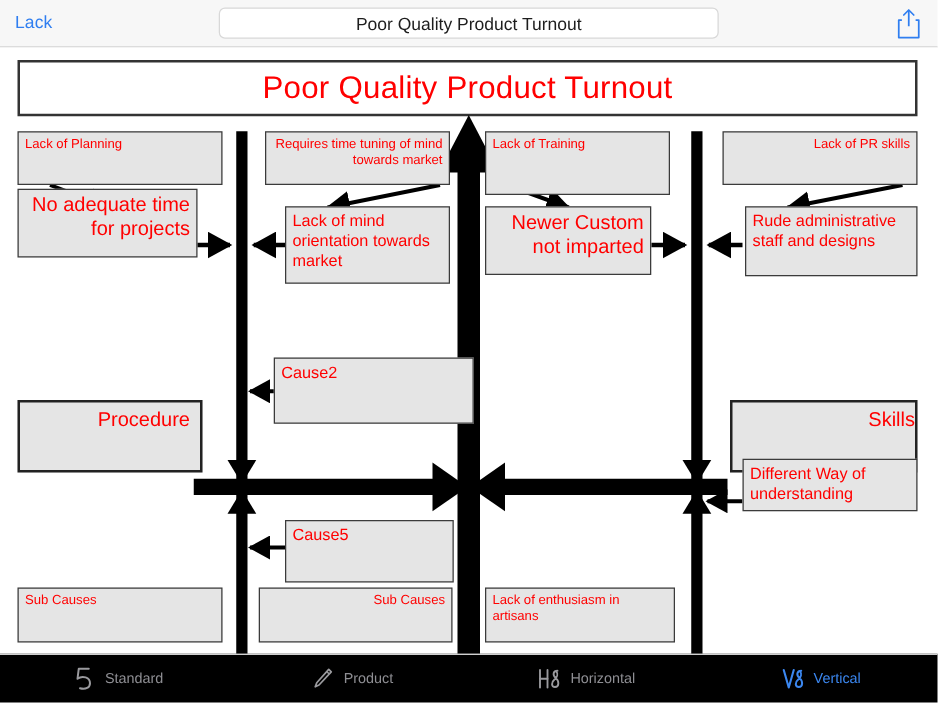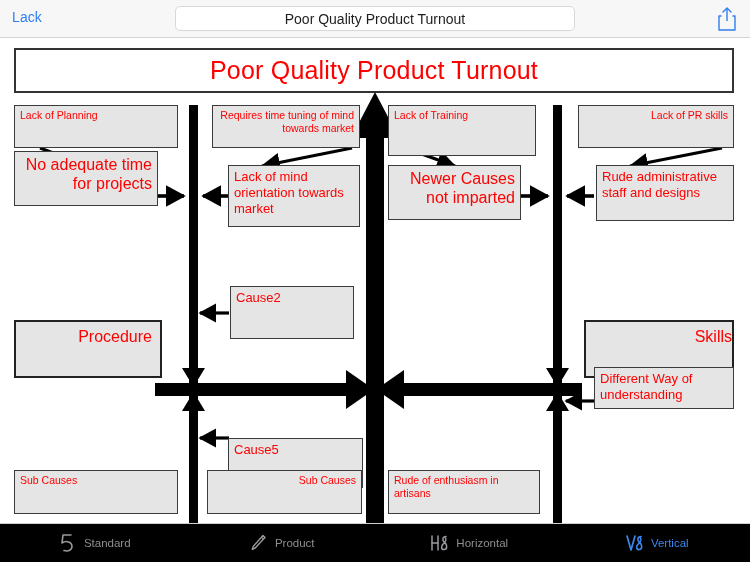--- a/index.html
+++ b/index.html
@@ -164,61 +164,61 @@
 
   <div class="box med l" style="left:228px;top:127px;width:132px;height:62px;">
     <span>Lack of mind orientation towards market</span>
   </div>
 
   <div class="box small l" style="left:388px;top:67px;width:148px;height:51px;">
     <span>Lack of Training</span>
   </div>
 
   <div class="box big r" style="left:388px;top:127px;width:133px;height:55px;">
-    <span>Newer Causes not imparted</span>
+    <span>Newer Custom not imparted</span>
   </div>
 
   <div class="box small r" style="left:578px;top:67px;width:156px;height:43px;">
     <span>Lack of PR skills</span>
   </div>
 
   <div class="box med l" style="left:596px;top:127px;width:138px;height:56px;">
     <span>Rude administrative staff and designs</span>
   </div>
 
-  <div class="box med l" style="left:230px;top:248px;width:124px;height:53px;">
+  <div class="box med l" style="left:219px;top:248px;width:160px;height:53px;">
     <span>Cause2</span>
   </div>
 
   <div class="box thick big r" style="left:14px;top:282px;width:148px;height:58px;padding-right:8px;padding-top:5px;">
     <span>Procedure</span>
   </div>
 
   <div class="box thick big r" style="left:584px;top:282px;width:150px;height:58px;padding-right:0;padding-top:5px;">
     <span>Skills</span>
   </div>
 
   <div class="box med l" style="left:594px;top:329px;width:140px;height:42px;">
     <span>Different Way of understanding</span>
   </div>
 
-  <div class="box med l" style="left:228px;top:400px;width:135px;height:50px;">
+  <div class="box med l" style="left:228px;top:378px;width:135px;height:50px;">
     <span>Cause5</span>
   </div>
 
   <div class="box small l" style="left:14px;top:432px;width:164px;height:44px;">
     <span>Sub Causes</span>
   </div>
 
   <div class="box small r" style="left:207px;top:432px;width:155px;height:44px;">
     <span>Sub Causes</span>
   </div>
 
   <div class="box small l" style="left:388px;top:432px;width:152px;height:44px;">
-    <span>Rude of enthusiasm in artisans</span>
+    <span>Lack of enthusiasm in artisans</span>
   </div>
 
 </div>
 
 <div id="toolbar">
 
   <div class="tb-item">
     <span class="tb-icon">
       <svg viewBox="0 0 20 22" width="20" height="22">
         <path d="M14 3 L6 3 L5 11 C9 8 15 10 15 14.5 C15 18 11.5 19.8 7 18.6" stroke="#9a9a9e" stroke-width="1.6" fill="none" stroke-linecap="round" stroke-linejoin="round"></path>

